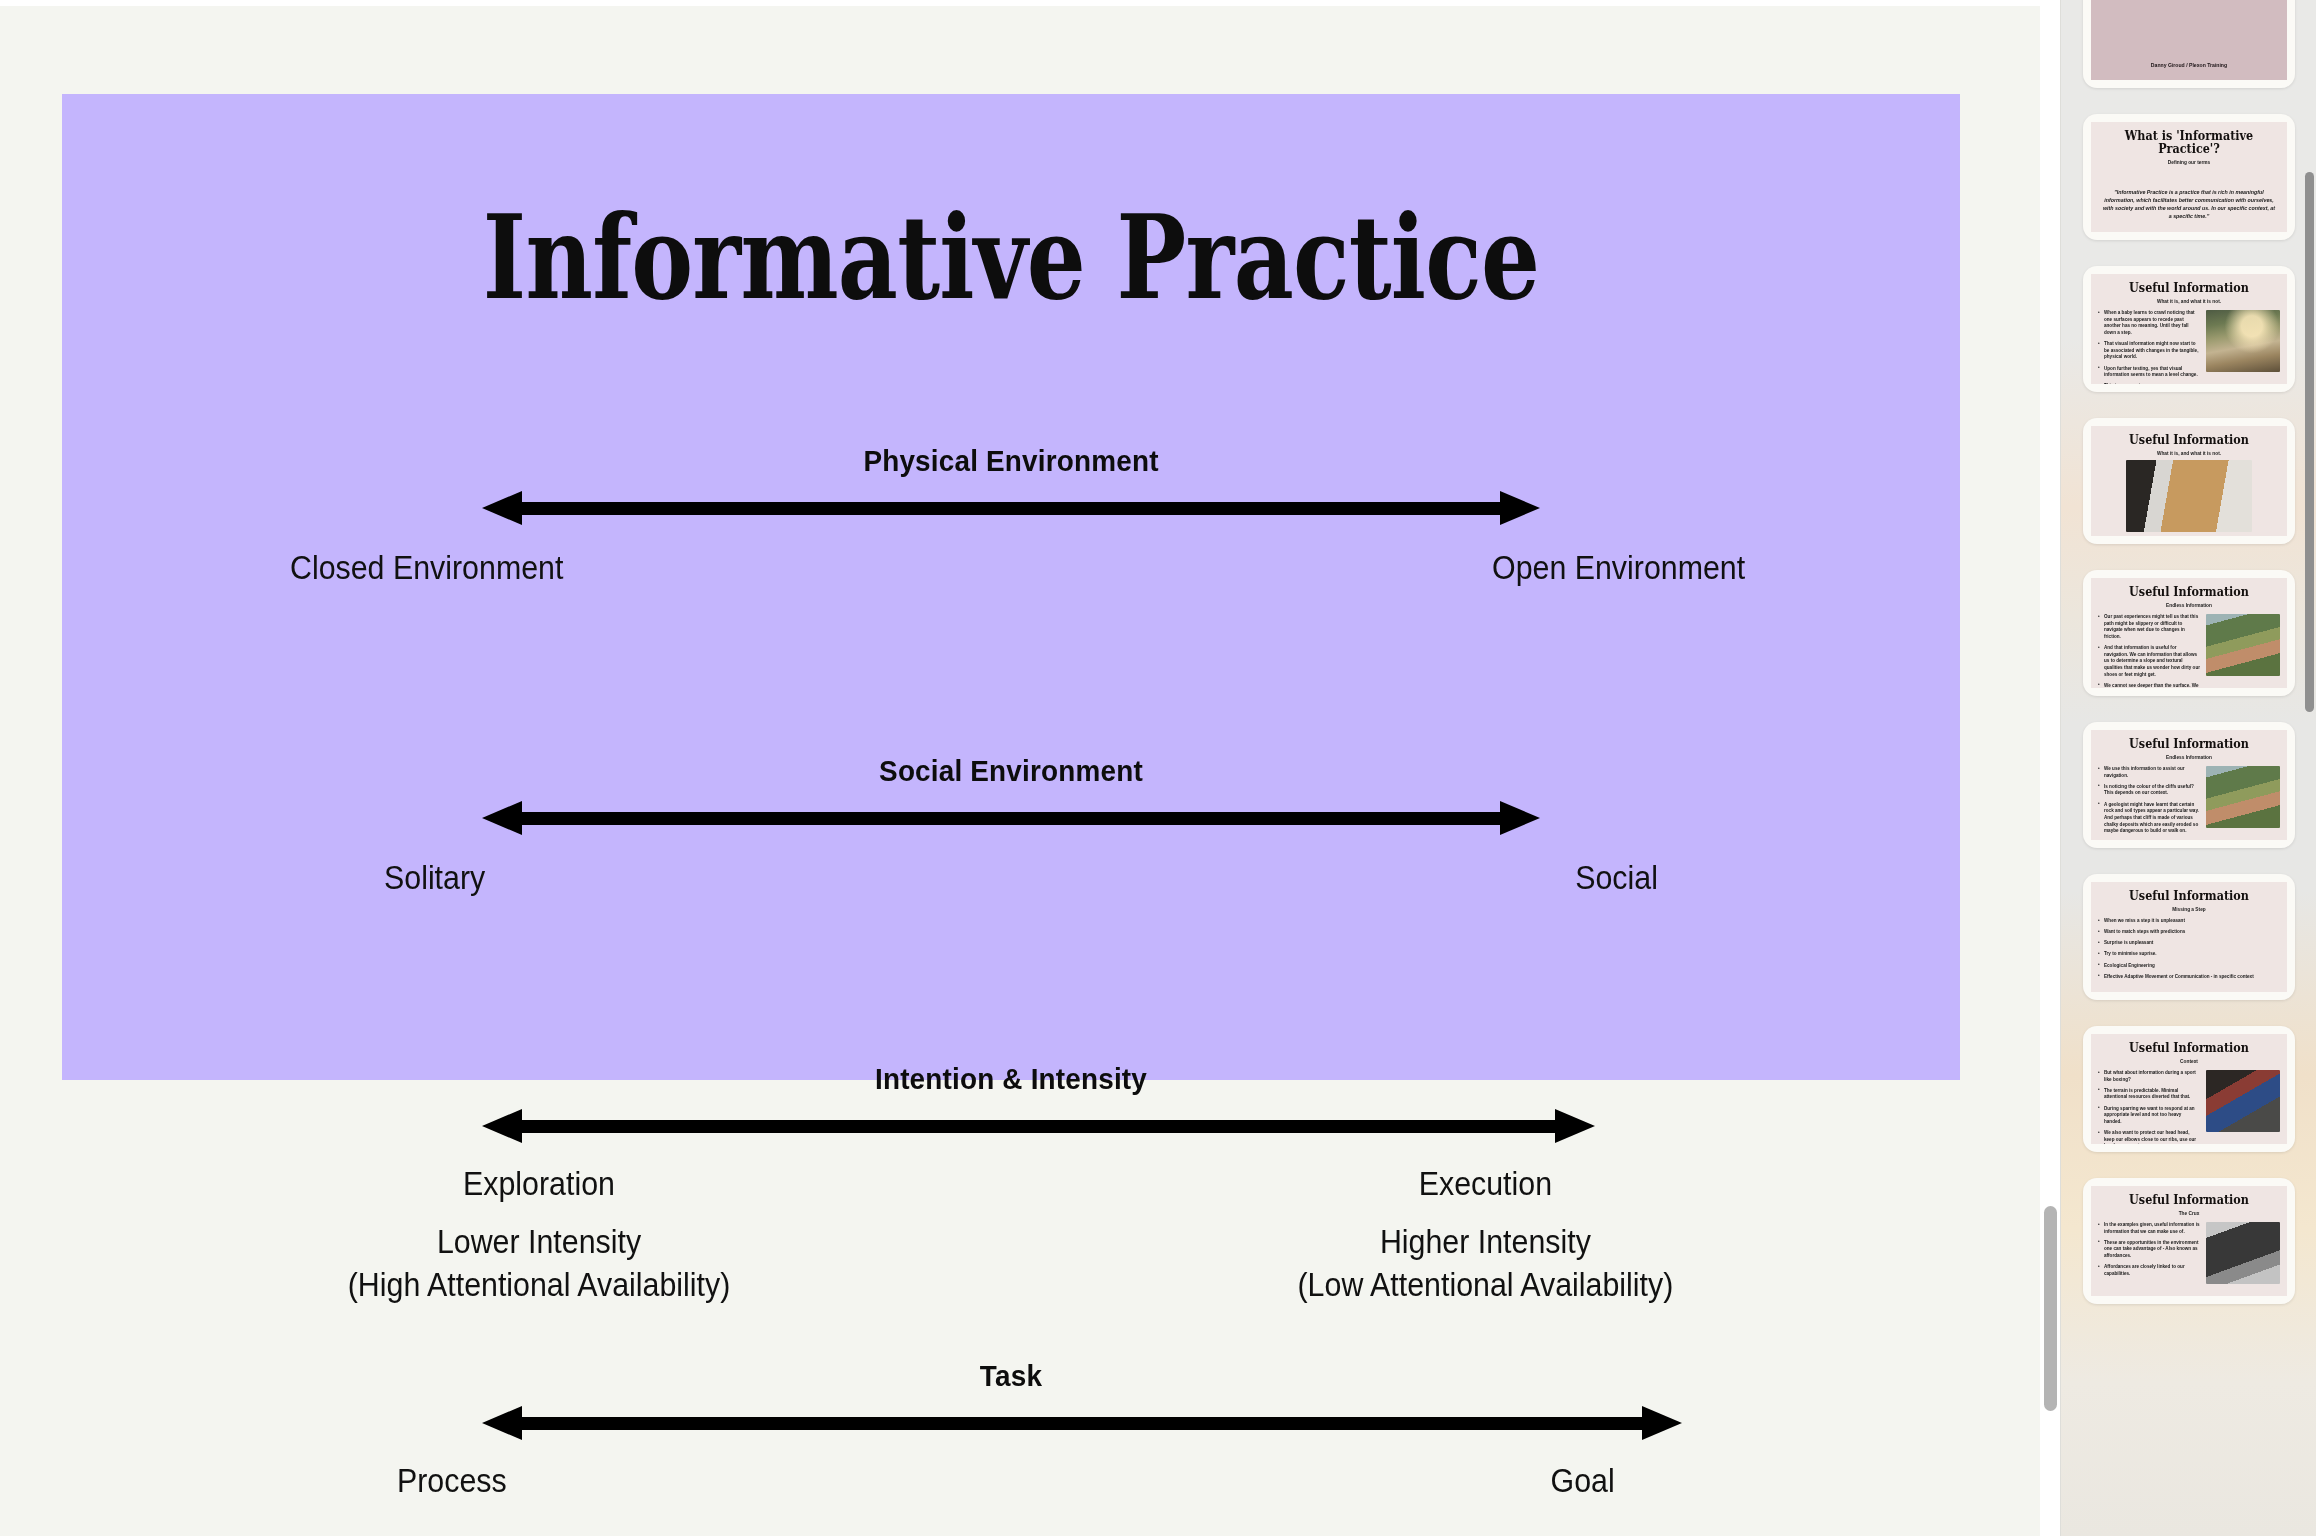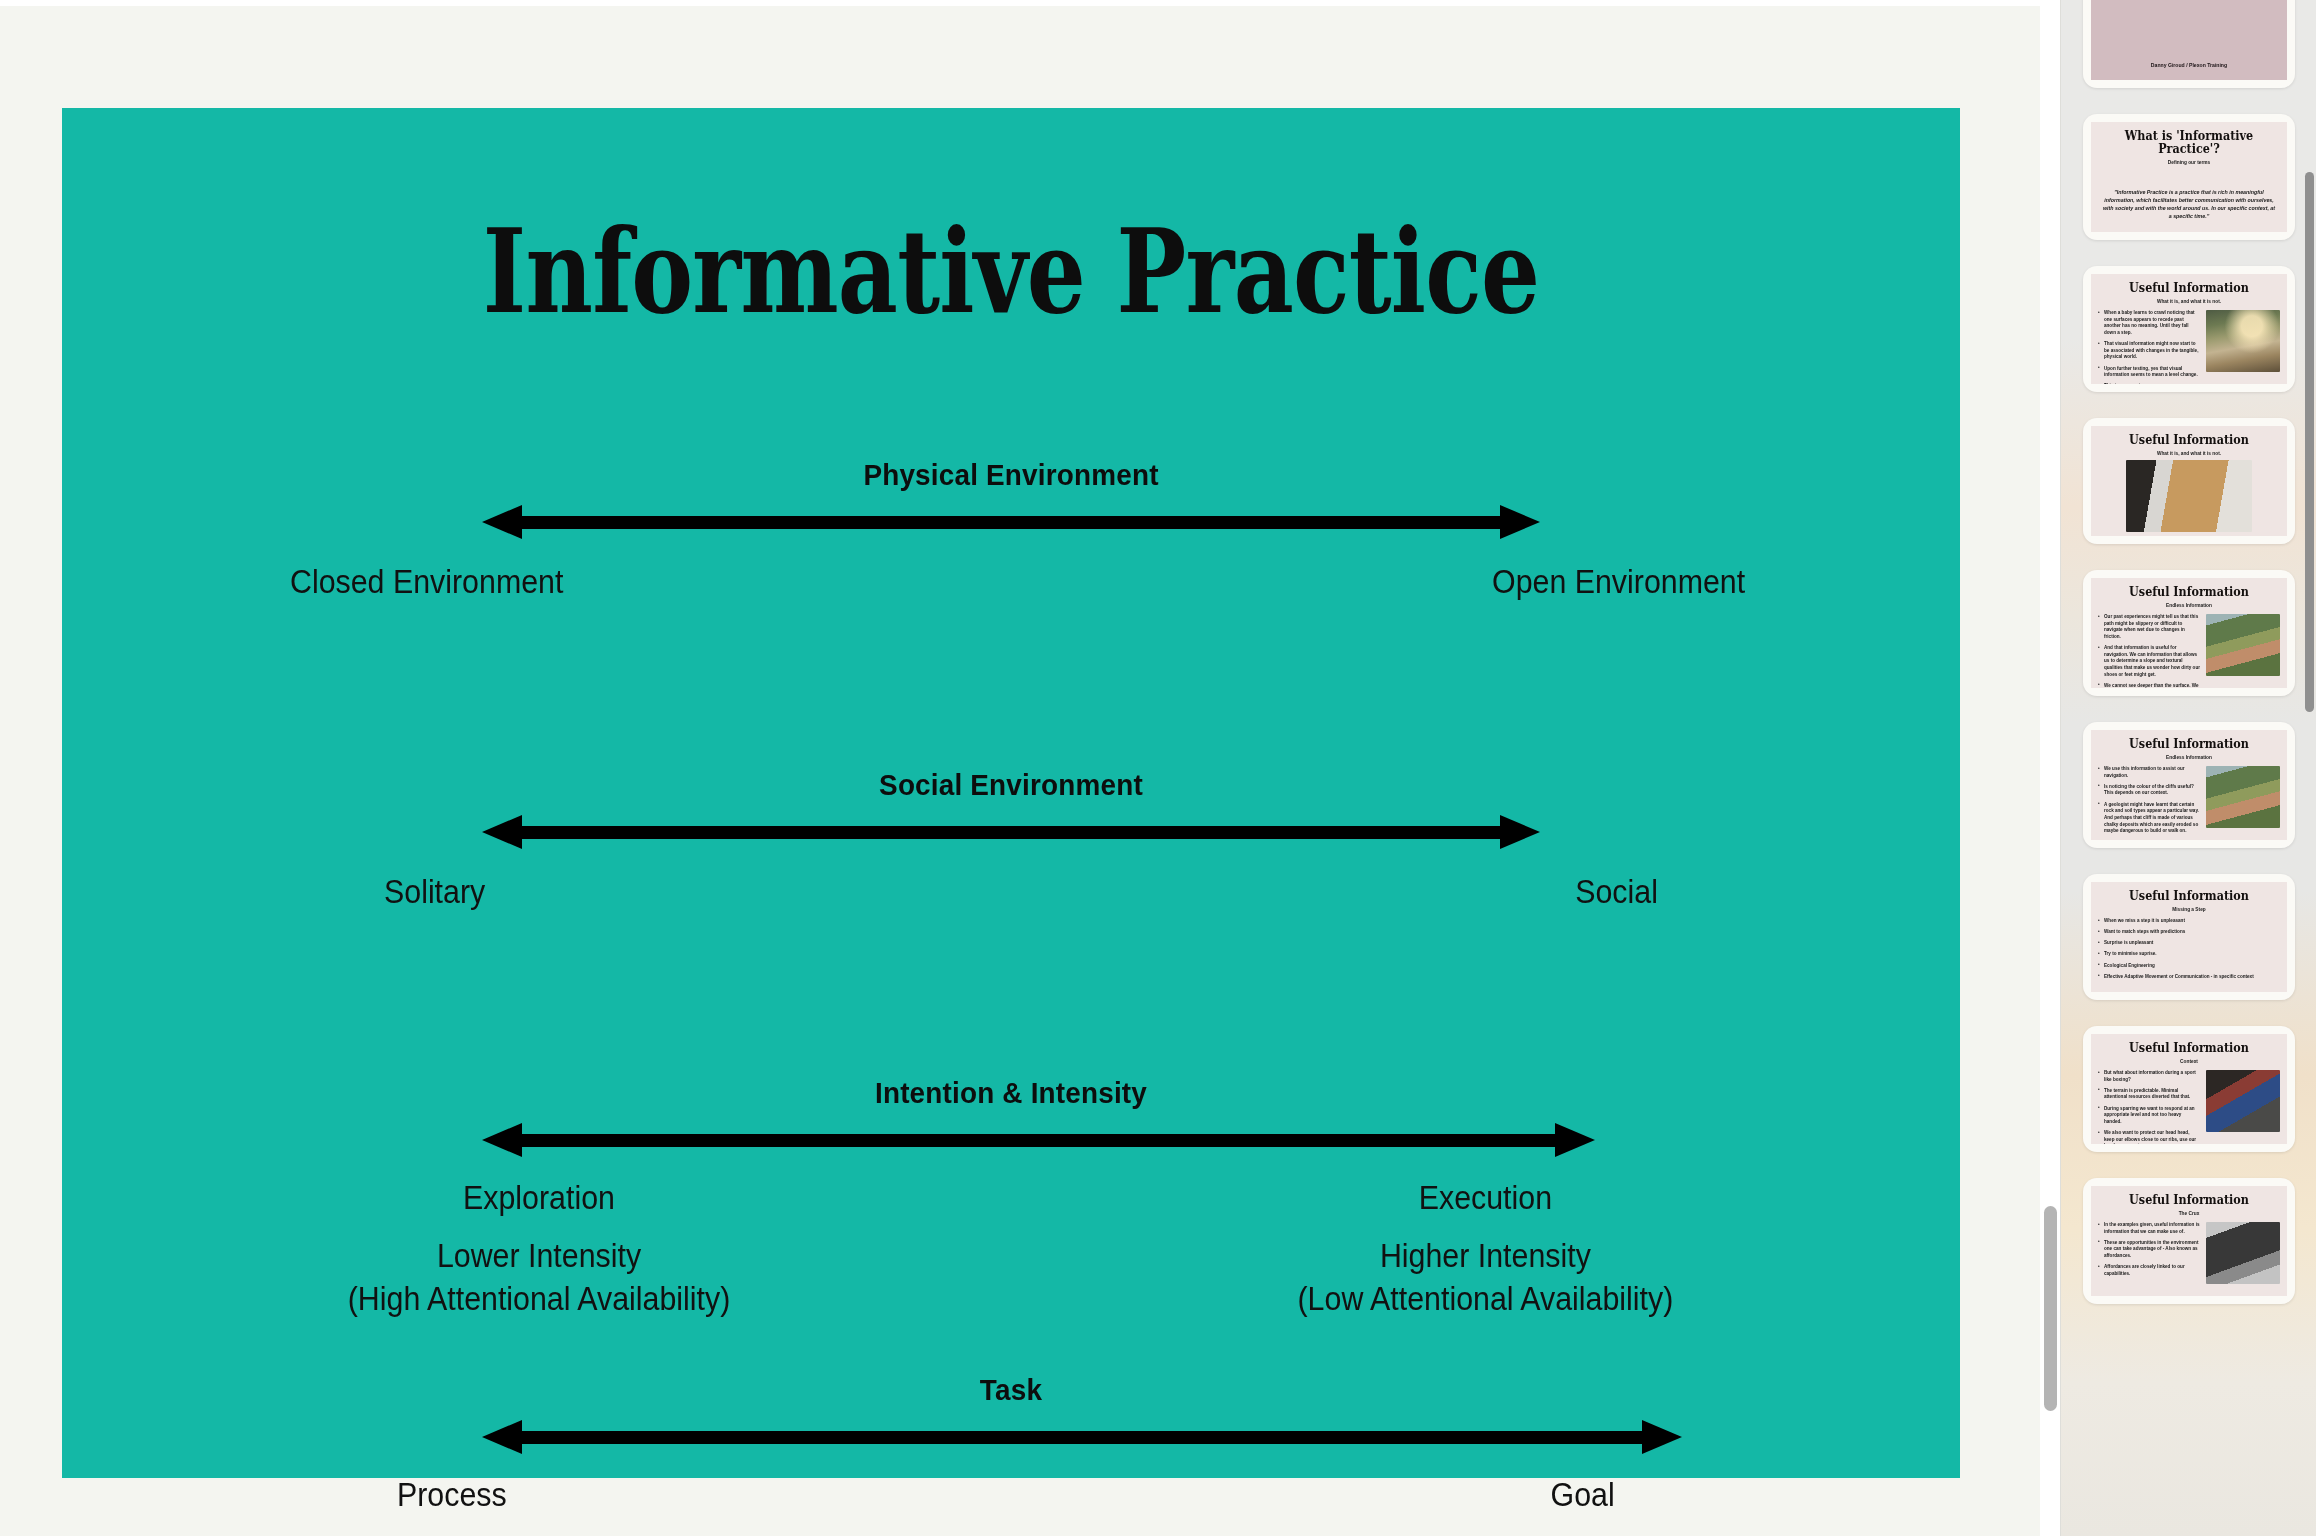--- a/index.html
+++ b/index.html
@@ -35,24 +35,24 @@
     top: 0; left: 0;
     width: 2060px;
     height: 6px;
     background: #ffffff;
   }
 
   
   .slide {
     position: absolute;
     left: 62px;
-    top: 108px;
+    top: 94px;
     width: 1898px;
-    height: 1370px;
-    background: #14b8a6;
+    height: 986px;
+    background: #c4b5fd;
   }
 
   .slide-title {
     position: absolute;
     left: 0; right: 0;
     top: 105px;
     text-align: center;
     font-family: "DejaVu Serif", "Liberation Serif", serif;
     font-weight: 700;
     font-size: 116px;

